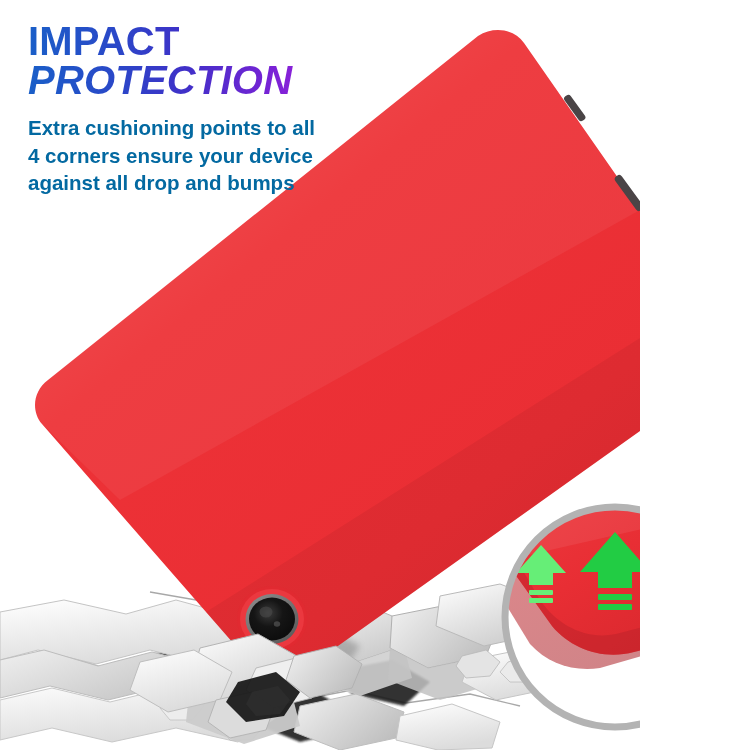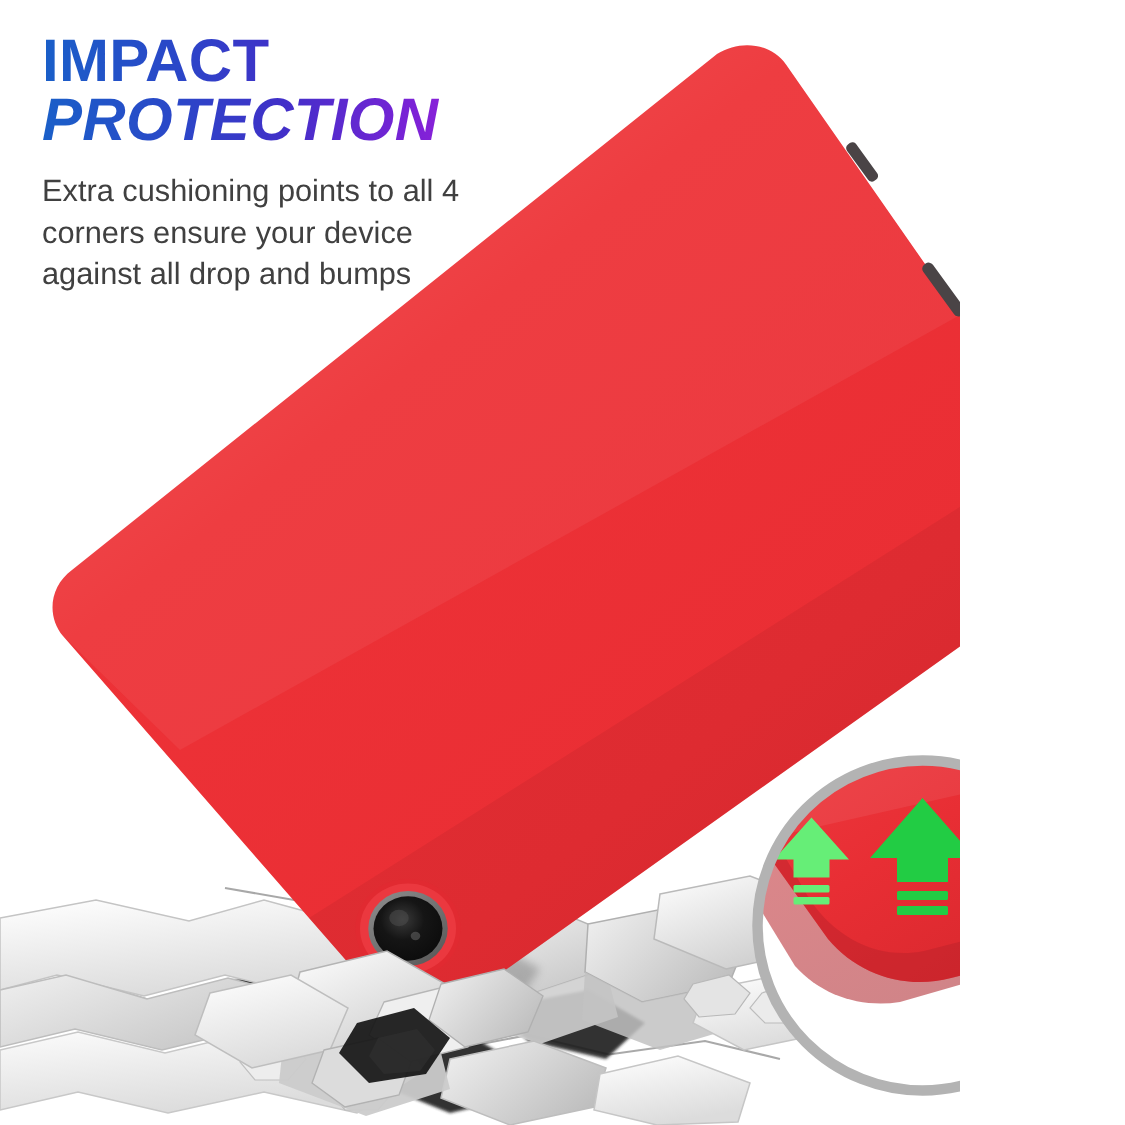--- a/index.html
+++ b/index.html
@@ -18,22 +18,22 @@
     font-size:40px;line-height:0.98;font-weight:700;letter-spacing:0.2px;
     margin:0;
   }
   #heading .ln{display:block;white-space:nowrap;
     background:linear-gradient(90deg,#1A5FC8 0%,#2B46C8 28%,#4030C8 48%,#7B22D6 75%,#B81FE0 100%);
     -webkit-background-clip:text;background-clip:text;color:transparent;
     -webkit-text-fill-color:transparent;
   }
   #heading .ln2{font-size:40px;font-style:italic;}
   #body-copy{
-    margin:14px 0 0 0;font-size:20.5px;line-height:1.33;color:#404040;
-    font-weight:400;width:292px;
+    margin:14px 0 0 0;font-size:20.5px;line-height:1.33;color:#0369a1;
+    font-weight:700;width:292px;
   }
 
   
   #scene{position:absolute;left:0;top:0;width:750px;height:750px;z-index:10;}
   #inset{position:absolute;left:0;top:0;width:750px;height:750px;z-index:30;}
 </style>
 </head>
 <body>
 
 <div id="stage">

